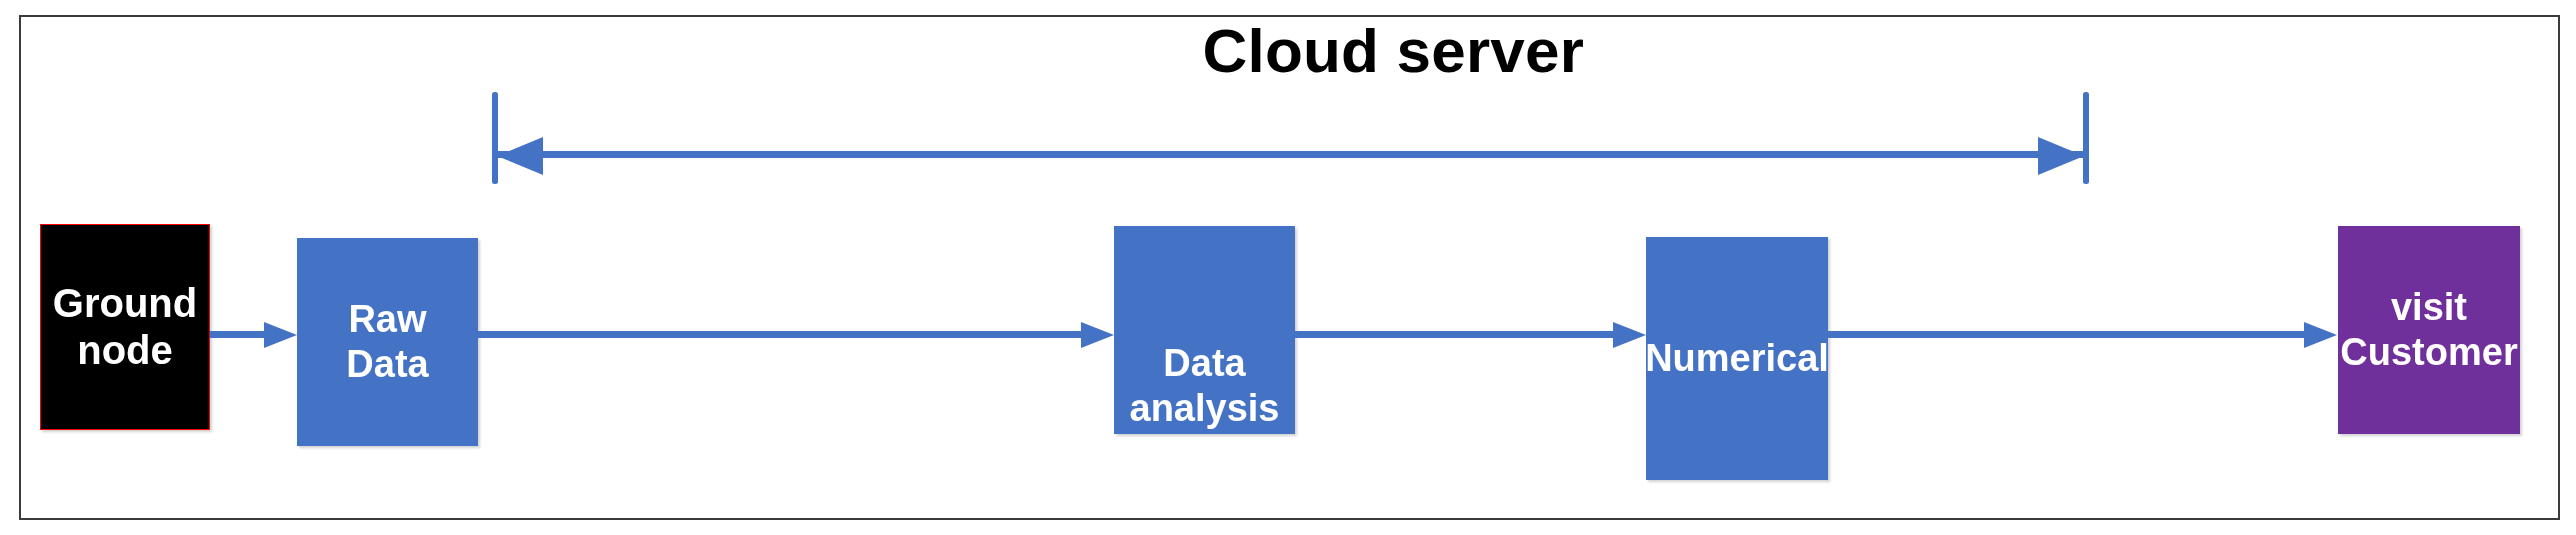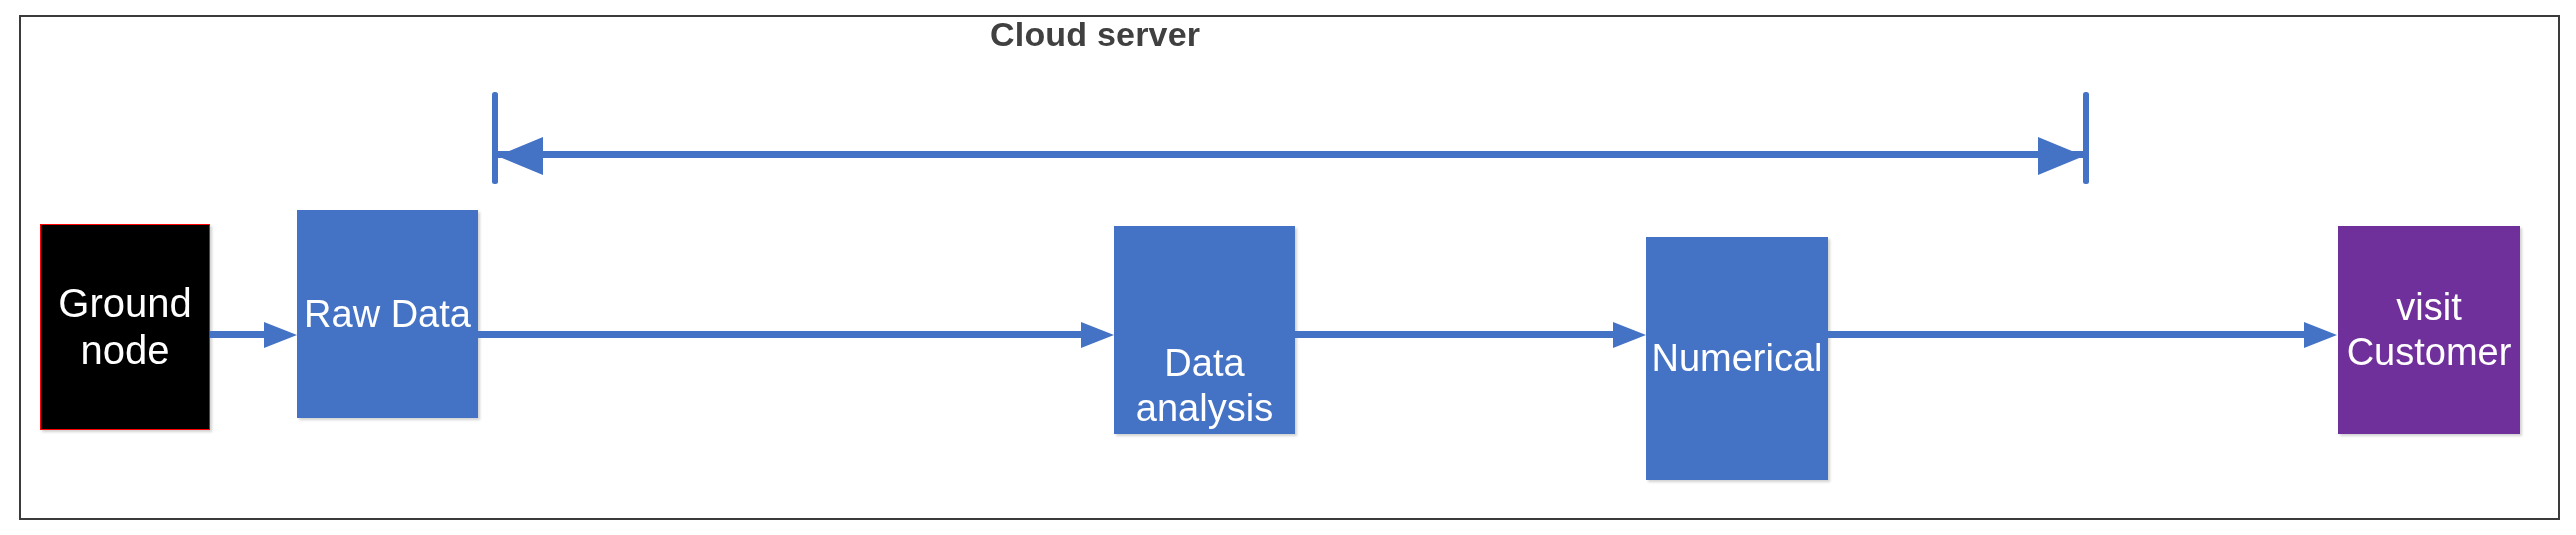--- a/index.html
+++ b/index.html
@@ -32,24 +32,24 @@
     box-sizing: border-box;
     background: #ffffff;
   }
 
   
   #cloud-server-label {
     position: absolute;
     left: 990px;
     top: 15px;
     width: 594px;
-    text-align: left;
-    font-size: 34px;
+    text-align: right;
+    font-size: 62px;
     font-weight: bold;
-    color: #404040;
+    color: #000000;
     letter-spacing: 0.2px;
     white-space: nowrap;
     line-height: 1.15;
   }
 
   
   #span-measure {
     position: absolute;
     left: 492px;
     top: 92px;
@@ -93,38 +93,38 @@
   }
 
   
   .node {
     position: absolute;
     display: flex;
     align-items: center;
     justify-content: center;
     text-align: center;
     color: #ffffff;
-    font-weight: normal;
+    font-weight: bold;
     font-size: 38px;
     line-height: 1.18;
     box-sizing: border-box;
     box-shadow: 1.7px 1.7px 2.5px rgba(0,0,0,0.18);
     padding: 3.3px 5px;
   }
   .node-label { display: block; }
 
   #node-ground-node {
     left: 40px;  top: 224px;
     width: 170px; height: 206px;
     background: #000000;
     border: 1.7px solid #FF0000;
     font-size: 40px;
   }
   #node-raw-data {
-    left: 297px; top: 210px;
+    left: 297px; top: 238px;
     width: 181px; height: 208px;
     background: #4472C4;
   }
   #node-data-analysis {
     left: 1114px; top: 226px;
     width: 181px; height: 208px;
     background: #4472C4;
     align-items: flex-end;
   }
   #node-numerical-data {

